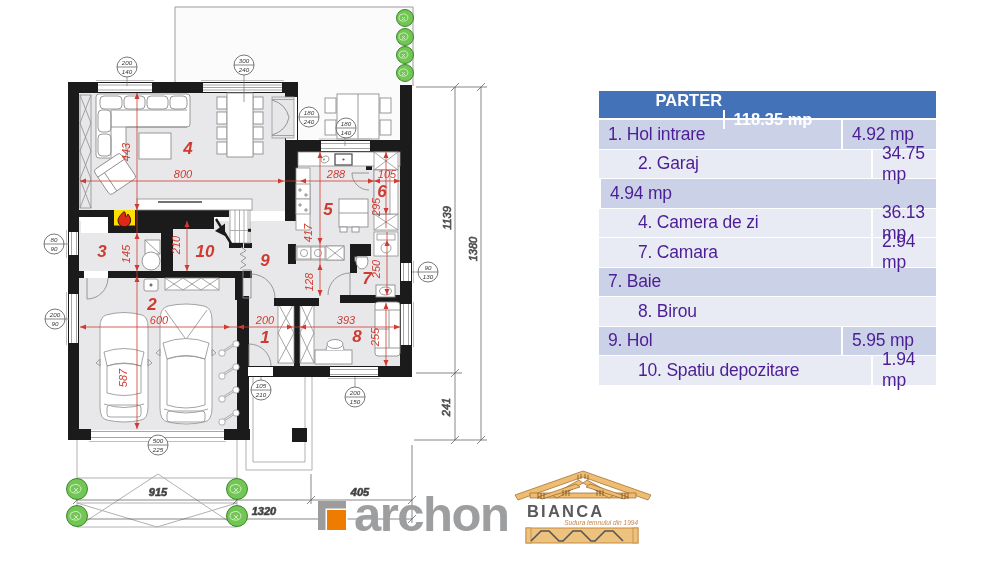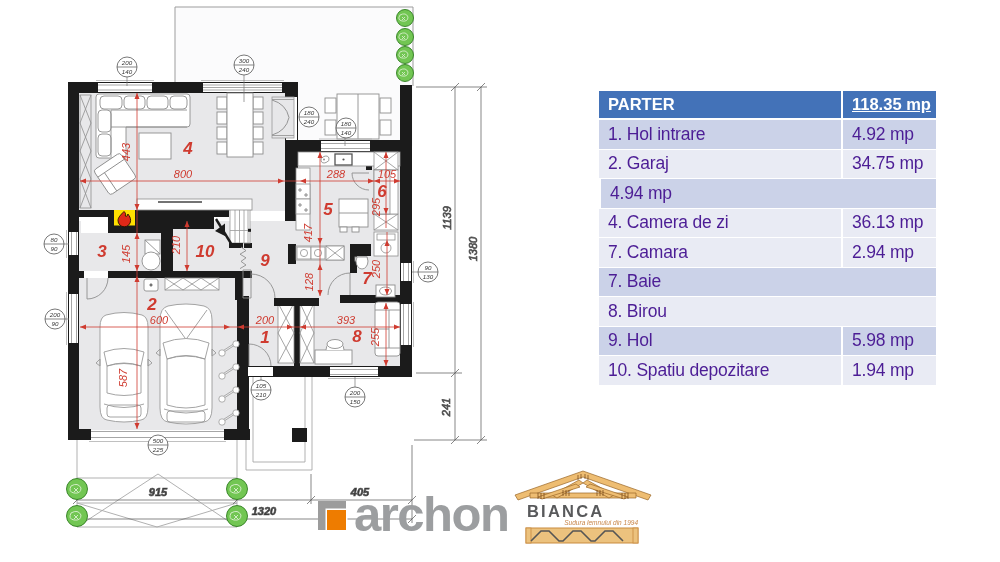--- a/index.html
+++ b/index.html
@@ -1,27 +1,27 @@
 <!DOCTYPE html>
 <html><head>
 <meta charset="utf-8">
 <style>
   html,body{margin:0;padding:0;background:#fff;}
   .page{position:relative;width:1000px;height:562px;background:#fff;overflow:hidden;
         font-family:"Liberation Sans", sans-serif;}
   svg{position:absolute;left:0;top:0;}
   .tbl{position:absolute;left:599px;top:91px;width:337px;font-family:"Liberation Sans", sans-serif;}
   .hdr{height:27px;background:#4372b8;color:#fff;font-weight:bold;font-size:16.5px;
-       display:flex;align-items:center;border-bottom:2px solid #fff;}
+       display:flex;align-items:center;border-bottom:2px solid #fff;flex-direction:column;}
   .row{height:28.5px;display:flex;align-items:center;font-size:17.5px;color:#4c1d95;
        border-bottom:1.8px solid #fff;letter-spacing:-0.2px;}
   .c1{width:233px;padding-left:9px;}
   .c2{flex:1;padding-left:9px;border-left:2px solid #fff;height:100%;display:flex;align-items:center;}
   .ra{background:#cbd2e8;}
-  .rb{background:#e9ebf4;}
+  .rb{background:#e9ebf4;padding-left:30px;}
 </style>
 </head>
 <body>
 <div class="page">
 <svg width="1000" height="562" viewBox="0 0 1000 562">
 
 <g id="plan" fill="none" stroke-linecap="butt">
 
 <g>
   <polygon points="175,7 413,7 413,146 293,146 293,87 175,87" fill="#fbfbfc"></polygon>
@@ -615,21 +615,21 @@
     <rect x="633" y="528" width="5" height="15" fill="#ecc27e" stroke="#c98b3f" stroke-width="0.8"></rect>
     <path d="M531,541 l10,-10 l8,0 l10,10 l4,0 l10,-10 l8,0 l10,10 l4,0 l10,-10 l8,0 l10,10" stroke="#555" stroke-width="1.6" fill="none"></path>
   </g>
 </g>
 </svg>
 
 <div class="tbl">
 
   <div class="hdr">
         <div class="c1">PARTER</div>
-        <div class="c2" style="font-size:16.5px;text-decoration:underline;">118.35 mp</div>
+        <div class="c2" style="font-size:16.5px;">118.35 mp</div>
       </div>
 
   <div class="row ra">
         <div class="c1">1. Hol intrare</div>
         <div class="c2">4.92 mp</div>
       </div>
 
   <div class="row rb">
         <div class="c1">2. Garaj</div>
         <div class="c2">34.75 mp</div>
@@ -653,21 +653,21 @@
   <div class="row ra">
         <div class="c1">7. Baie</div>
       </div>
 
   <div class="row rb">
         <div class="c1">8. Birou</div>
       </div>
 
   <div class="row ra">
         <div class="c1">9. Hol</div>
-        <div class="c2">5.98 mp</div>
+        <div class="c2">5.95 mp</div>
       </div>
 
   <div class="row rb">
         <div class="c1">10. Spatiu depozitare</div>
         <div class="c2">1.94 mp</div>
       </div>
 </div>
 </div>
 
 </body></html>

